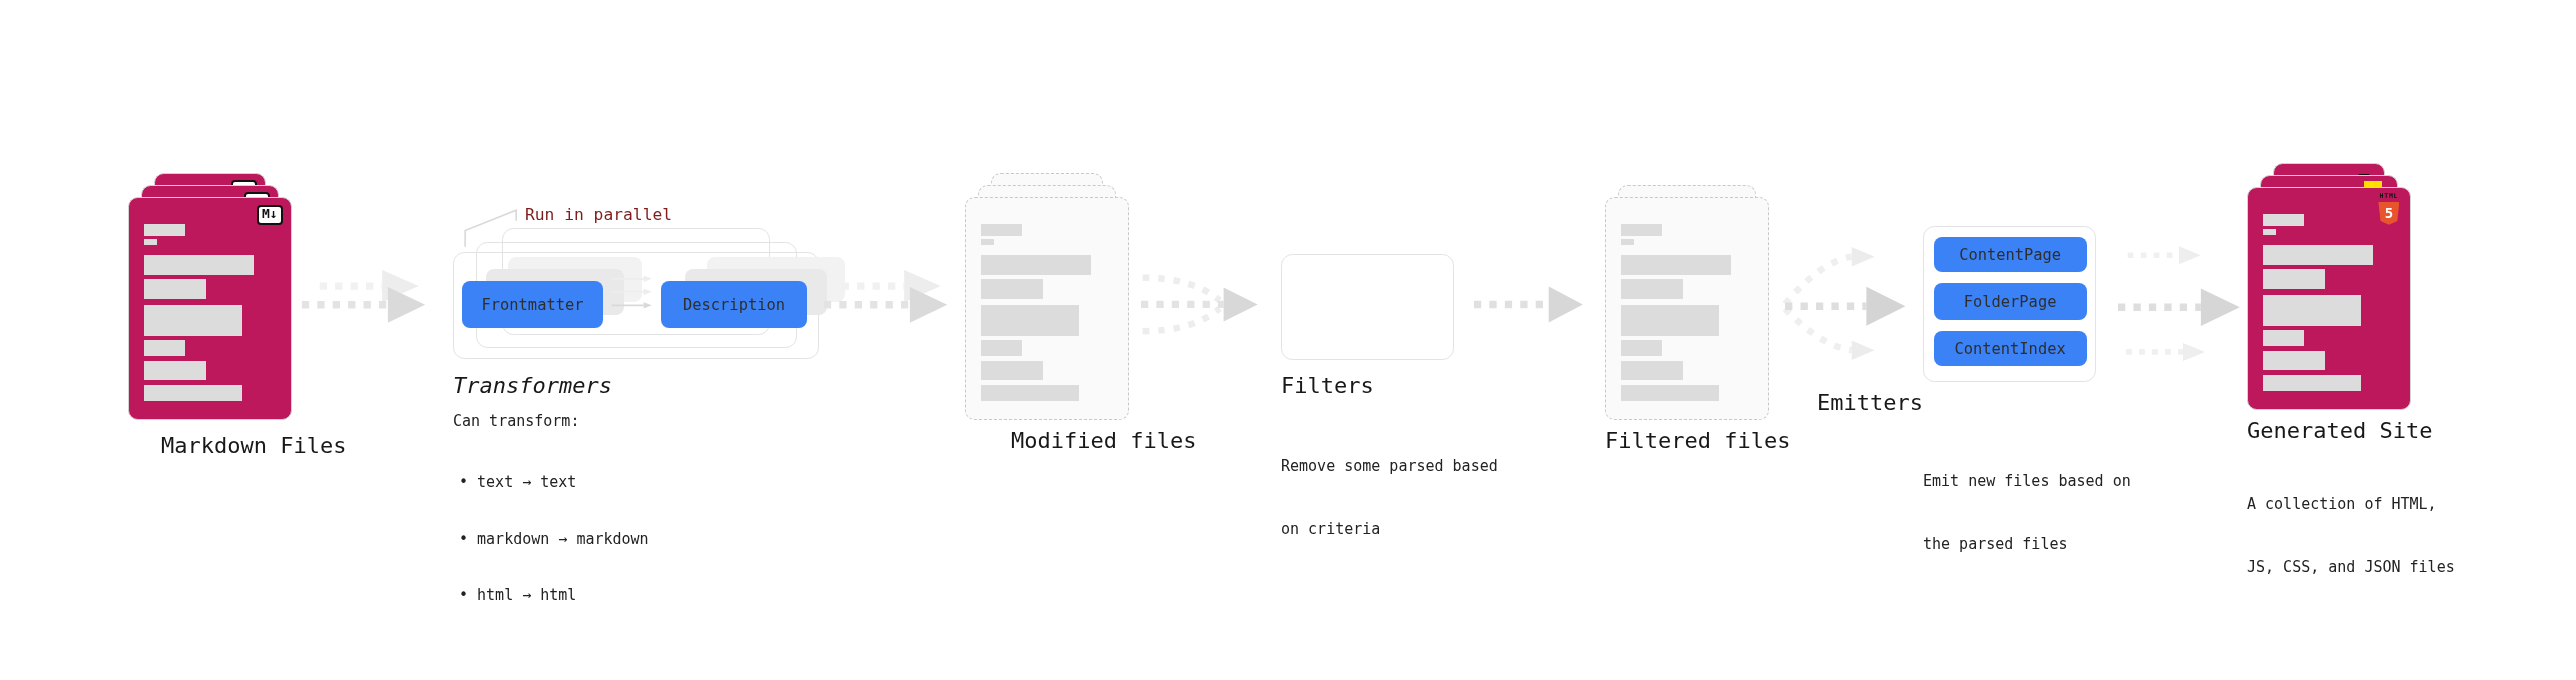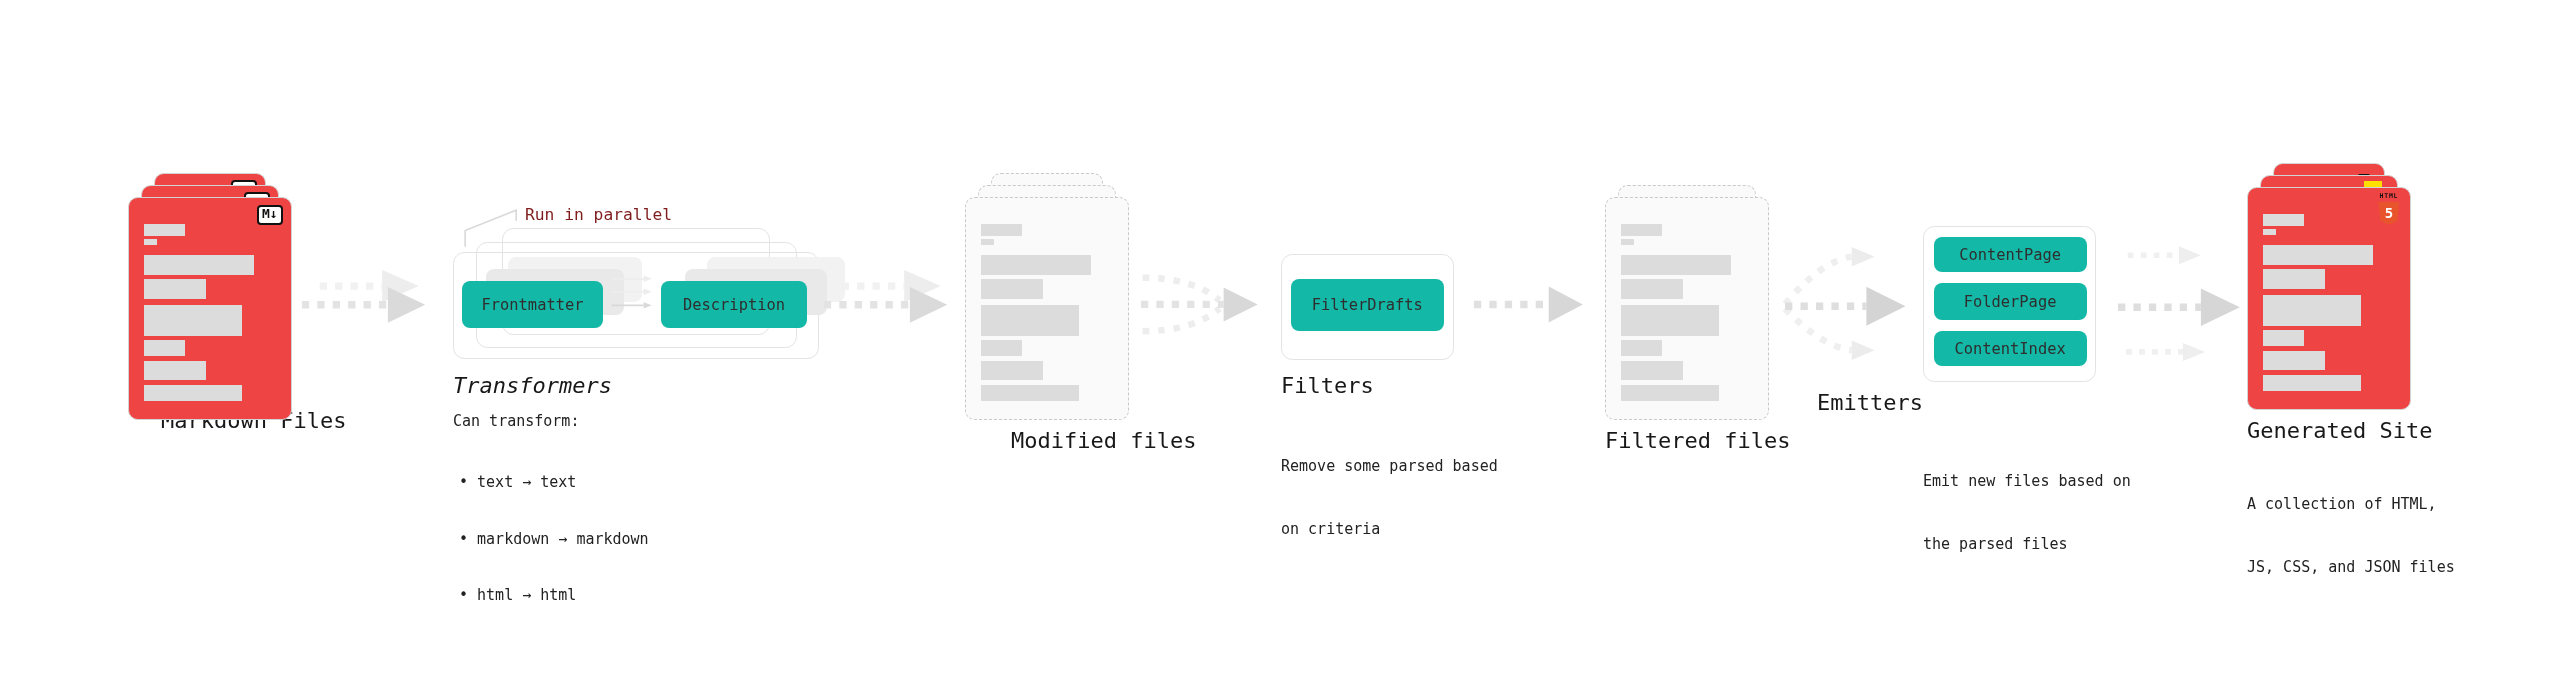--- a/index.html
+++ b/index.html
@@ -3,21 +3,21 @@
 <meta charset="utf-8">
 <style>
   html,body{margin:0;padding:0;background:#fff;}
   .canvas{
     position:relative;width:2576px;height:681px;background:#ffffff;overflow:hidden;
     font-family:"DejaVu Sans Mono","Liberation Mono",monospace;color:#1c1c1c;
   }
   
   .stack{position:absolute;}
   .doc{position:absolute;width:164px;height:223px;border-radius:9.8px;
-       background:#ef4444;border:1.6px solid #d3d3d3;box-sizing:border-box;}
+       background:#be185d;border:1.6px solid #d3d3d3;box-sizing:border-box;}
   .doc.back1{left:13px;top:-12.2px;width:138px;z-index:2;}
   .doc.back2{left:26px;top:-24.4px;width:112px;z-index:1;}
   .doc.front{left:0;top:0;z-index:3;}
   .doc.dashed{border:1.6px dashed #c8c8c8;background:#fafafa;}
   .bars{position:absolute;left:14.6px;right:14.6px;top:26px;}
   .bar{background:#dcdcdc;}
   
   .md-badge{position:absolute;top:6.5px;right:8.1px;border:2.4px solid #111;border-radius:4.1px;
     font-weight:bold;font-size:13px;line-height:1.15;padding:0.8px 3.3px;color:#111;background:#fff;}
   
@@ -30,21 +30,21 @@
   .css-badge{position:absolute;top:3.3px;right:11.4px;width:18px;text-align:center;}
   .css-word{font-size:4.9px;font-weight:bold;color:#fff;background:#111;border-radius:1.6px;
     padding:0.8px 1.6px;display:inline-block;line-height:4.9px;}
   .css-bar{height:2.4px;background:#2b63f1;margin-top:0.8px;}
   
   .stage-label{position:absolute;font-size:22px;color:#181818;white-space:pre;}
   .stage-desc{position:absolute;font-size:15px;color:#222;line-height:21px;white-space:pre;}
   .stage-desc.tight{line-height:18.7px;}
   
   .outline-box{position:absolute;border:1.6px solid #e3e3e3;border-radius:11.4px;box-sizing:border-box;}
-  .nodebtn{position:absolute;background:#14b8a6;border-radius:8.1px;display:flex;align-items:center;
+  .nodebtn{position:absolute;background:#3b82f6;border-radius:8.1px;display:flex;align-items:center;
     justify-content:center;font-size:15.4px;color:#2e2e2e;white-space:pre;}
   .ghost1{background:#e9e9e9;}
   .ghost2{background:#f2f2f2;}
   .ghost1,.ghost2{position:absolute;border-radius:8.1px;}
   .note-text{position:absolute;font-size:16.3px;color:#7f1d1d;white-space:pre;}
   .arrow{position:absolute;}
 </style>
 </head>
 <body>
 
@@ -64,21 +64,21 @@
           <div class="bar" style="width: 10%; height: 5.7px; margin-bottom: 9.8px;"></div>
           <div class="bar" style="width: 83%; height: 20.3px; margin-bottom: 4.1px;"></div>
           <div class="bar" style="width: 47%; height: 19.5px; margin-bottom: 6.5px;"></div>
           <div class="bar" style="width: 74%; height: 31px; margin-bottom: 4.1px;"></div>
           <div class="bar" style="width: 31%; height: 15.4px; margin-bottom: 4.9px;"></div>
           <div class="bar" style="width: 47%; height: 19.5px; margin-bottom: 4.9px;"></div>
           <div class="bar" style="width: 74%; height: 15.4px; margin-bottom: 0px;"></div>
         </div>
     </div>
   </div>
-  <div class="stage-label" style="left:128px;top:408px;padding-left:33px;">Markdown Files</div>
+  <div class="stage-label" style="left:128px;top:433px;padding-left:33px;">Markdown Files</div>
 
   <svg class="arrow" style="left:297px;top:265px;" width="142" height="69" viewBox="0 0 175 85">
     <line x1="28" y1="26" x2="105" y2="26" stroke="#f1f1f1" stroke-width="9" stroke-dasharray="9 10"></line>
     <polygon points="105,6 105,46 150,26" fill="#ededed"></polygon>
     <line x1="6" y1="49" x2="112" y2="49" stroke="#e3e3e3" stroke-width="9" stroke-dasharray="9 10"></line>
     <polygon points="112,27 112,71 158,49" fill="#dadada"></polygon>
   </svg>
 
   <div class="stack" style="left:453px;top:206px;width:378px;height:163px;">
     <svg style="position:absolute;left:0;top:0;" width="81" height="49" viewBox="0 0 100 60">
@@ -142,21 +142,20 @@
 
   <svg class="arrow" style="left:1136px;top:268px;" width="138" height="77" viewBox="0 0 170 95">
     <path d="M 8,12 Q 70,12 103,40" fill="none" stroke="#ededed" stroke-width="8" stroke-dasharray="8 11"></path>
     <path d="M 8,78 Q 70,78 103,50" fill="none" stroke="#ededed" stroke-width="8" stroke-dasharray="8 11"></path>
     <line x1="6" y1="45" x2="108" y2="45" stroke="#e3e3e3" stroke-width="9" stroke-dasharray="9 10"></line>
     <polygon points="108,24 108,66 150,45" fill="#d8d8d8"></polygon>
   </svg>
 
   <div class="stack" style="left:1281px;top:254px;width:173px;height:106px;">
     <div class="outline-box" style="left:0;top:0;width:173px;height:106px;"></div>
-    <div class="nodebtn" style="left:9.8px;top:25px;width:153px;height:52px;">FilterDrafts</div>
   </div>
   <div class="stage-label" style="left:1281px;top:373px;">Filters</div>
   <div class="stage-desc" style="left:1281px;top:414px;">
     <div>Remove some parsed based</div>
     <div>on criteria</div>
   </div>
 
   <svg class="arrow" style="left:1469px;top:284px;" width="122" height="41" viewBox="0 0 150 50">
     <line x1="6" y1="25" x2="98" y2="25" stroke="#e0e0e0" stroke-width="9" stroke-dasharray="9 10"></line>
     <polygon points="98,3 98,47 140,25" fill="#d7d7d7"></polygon>

